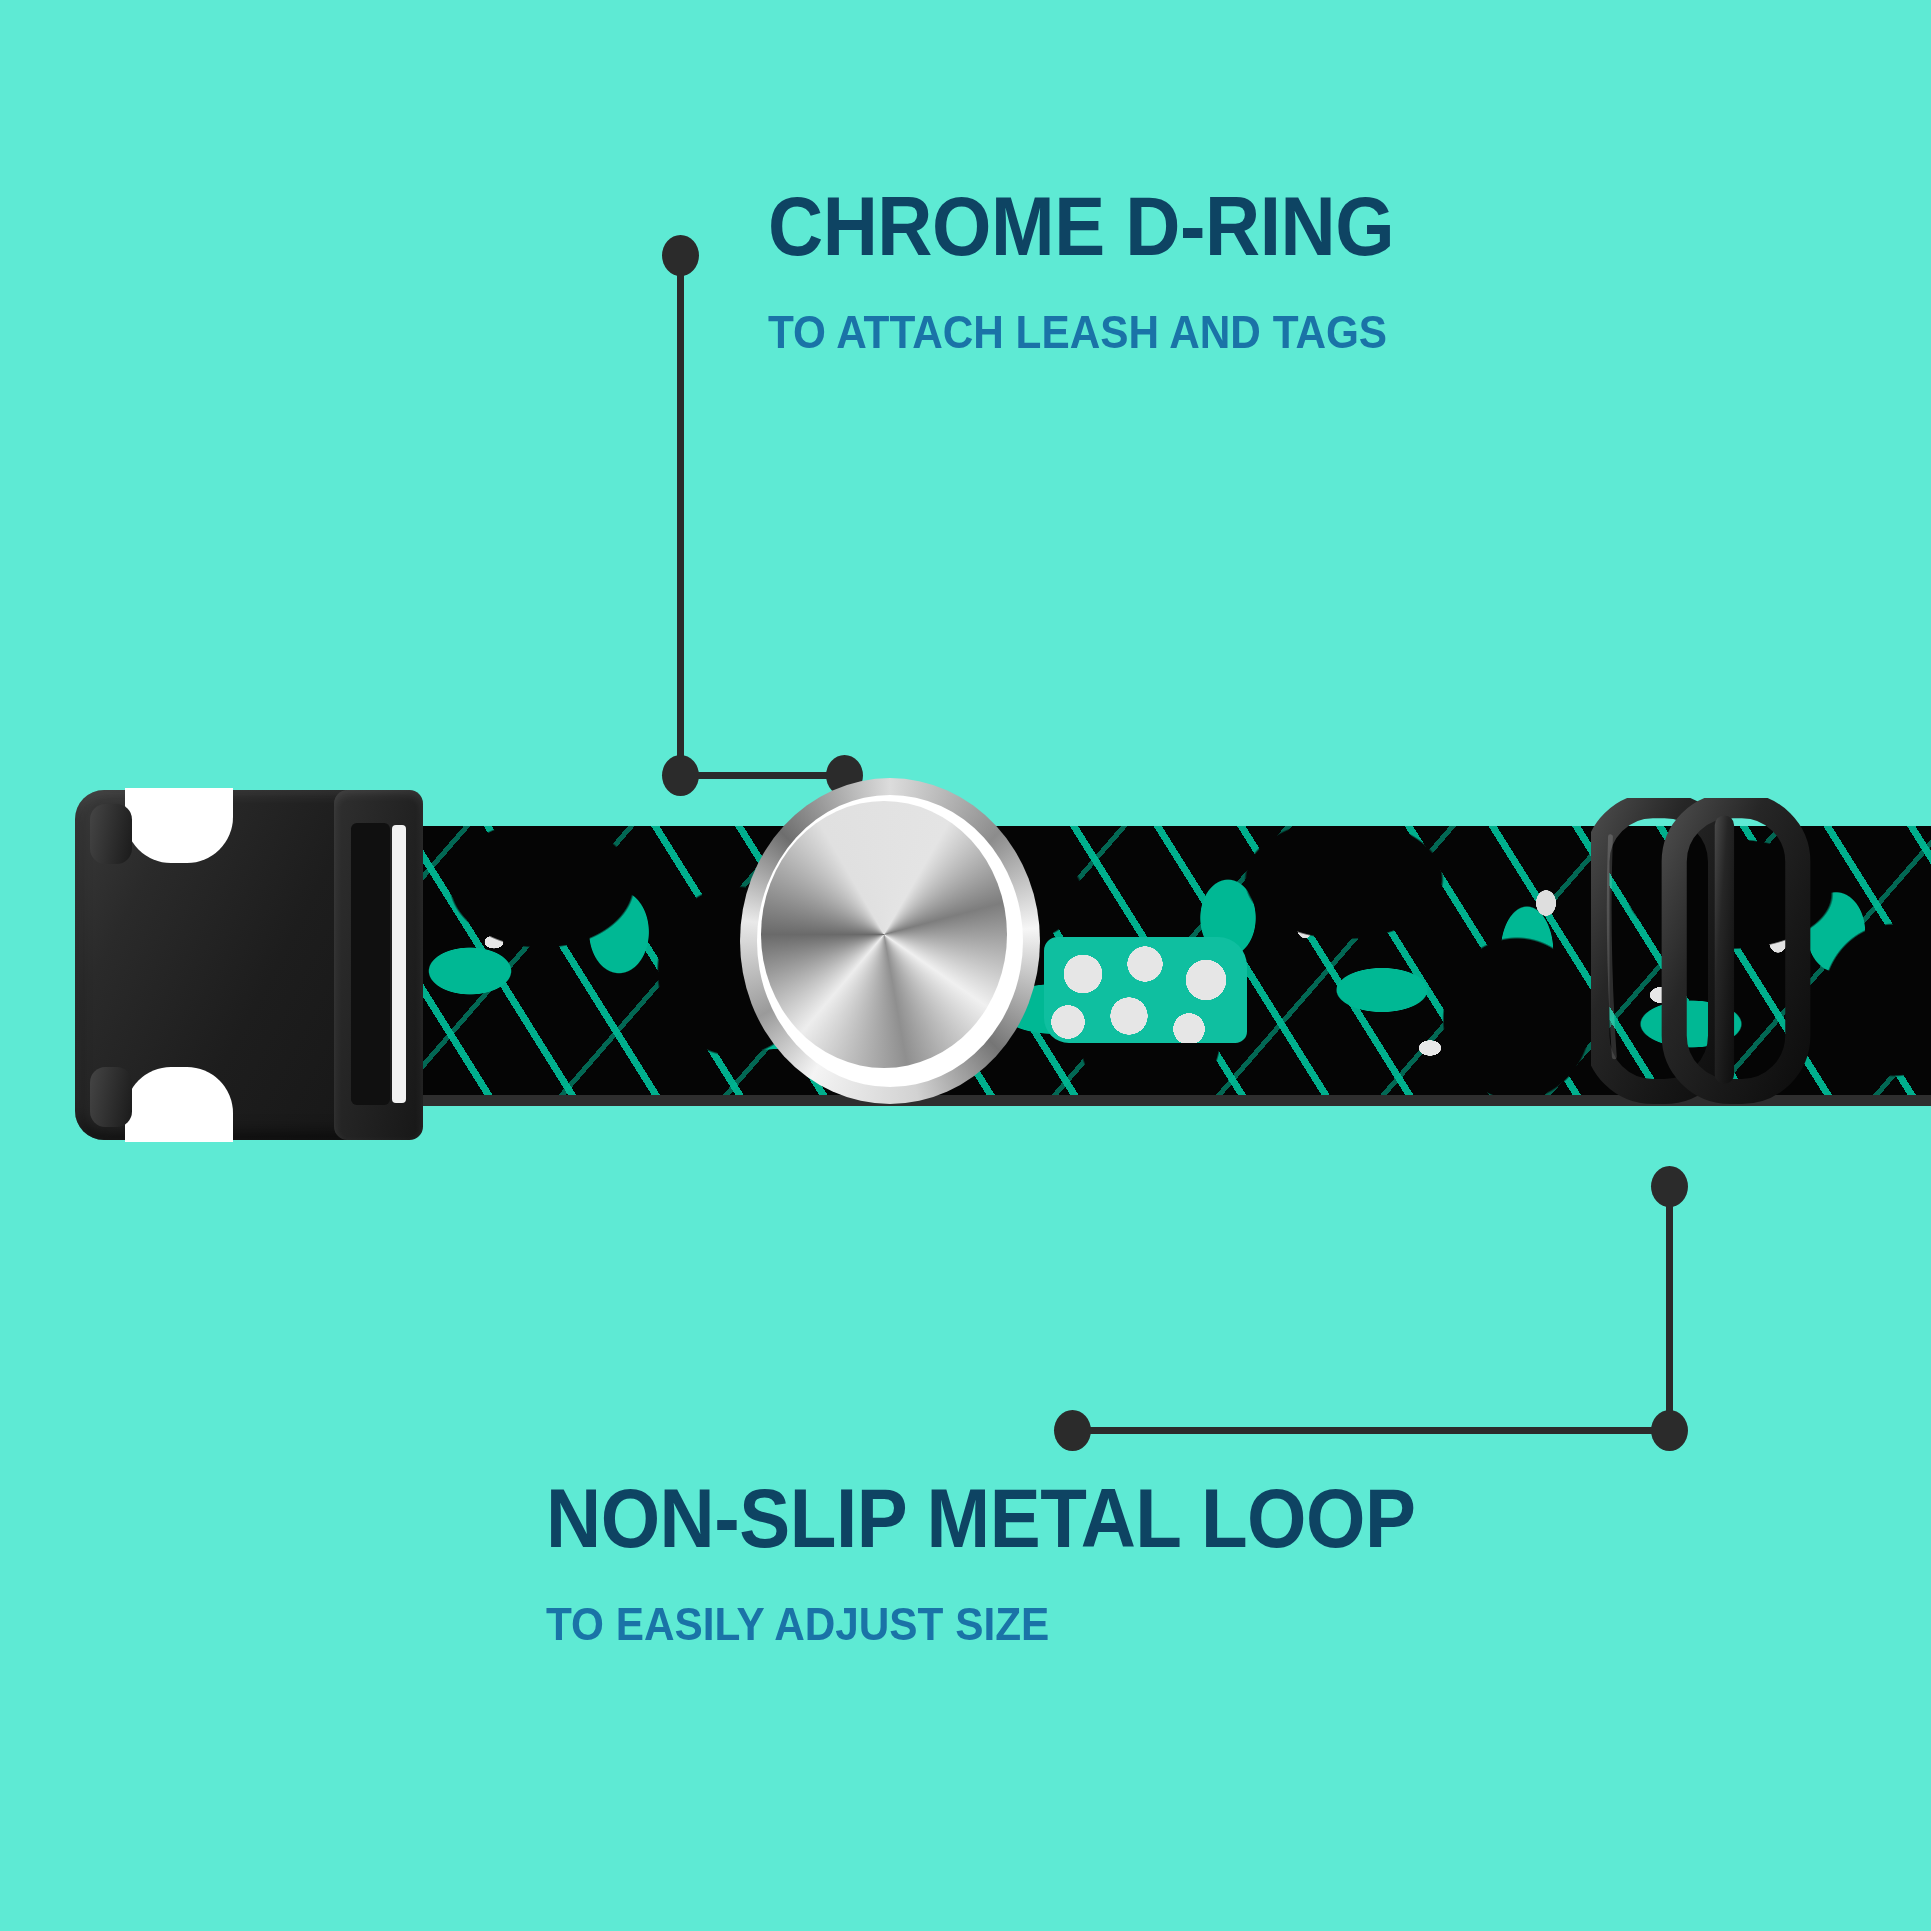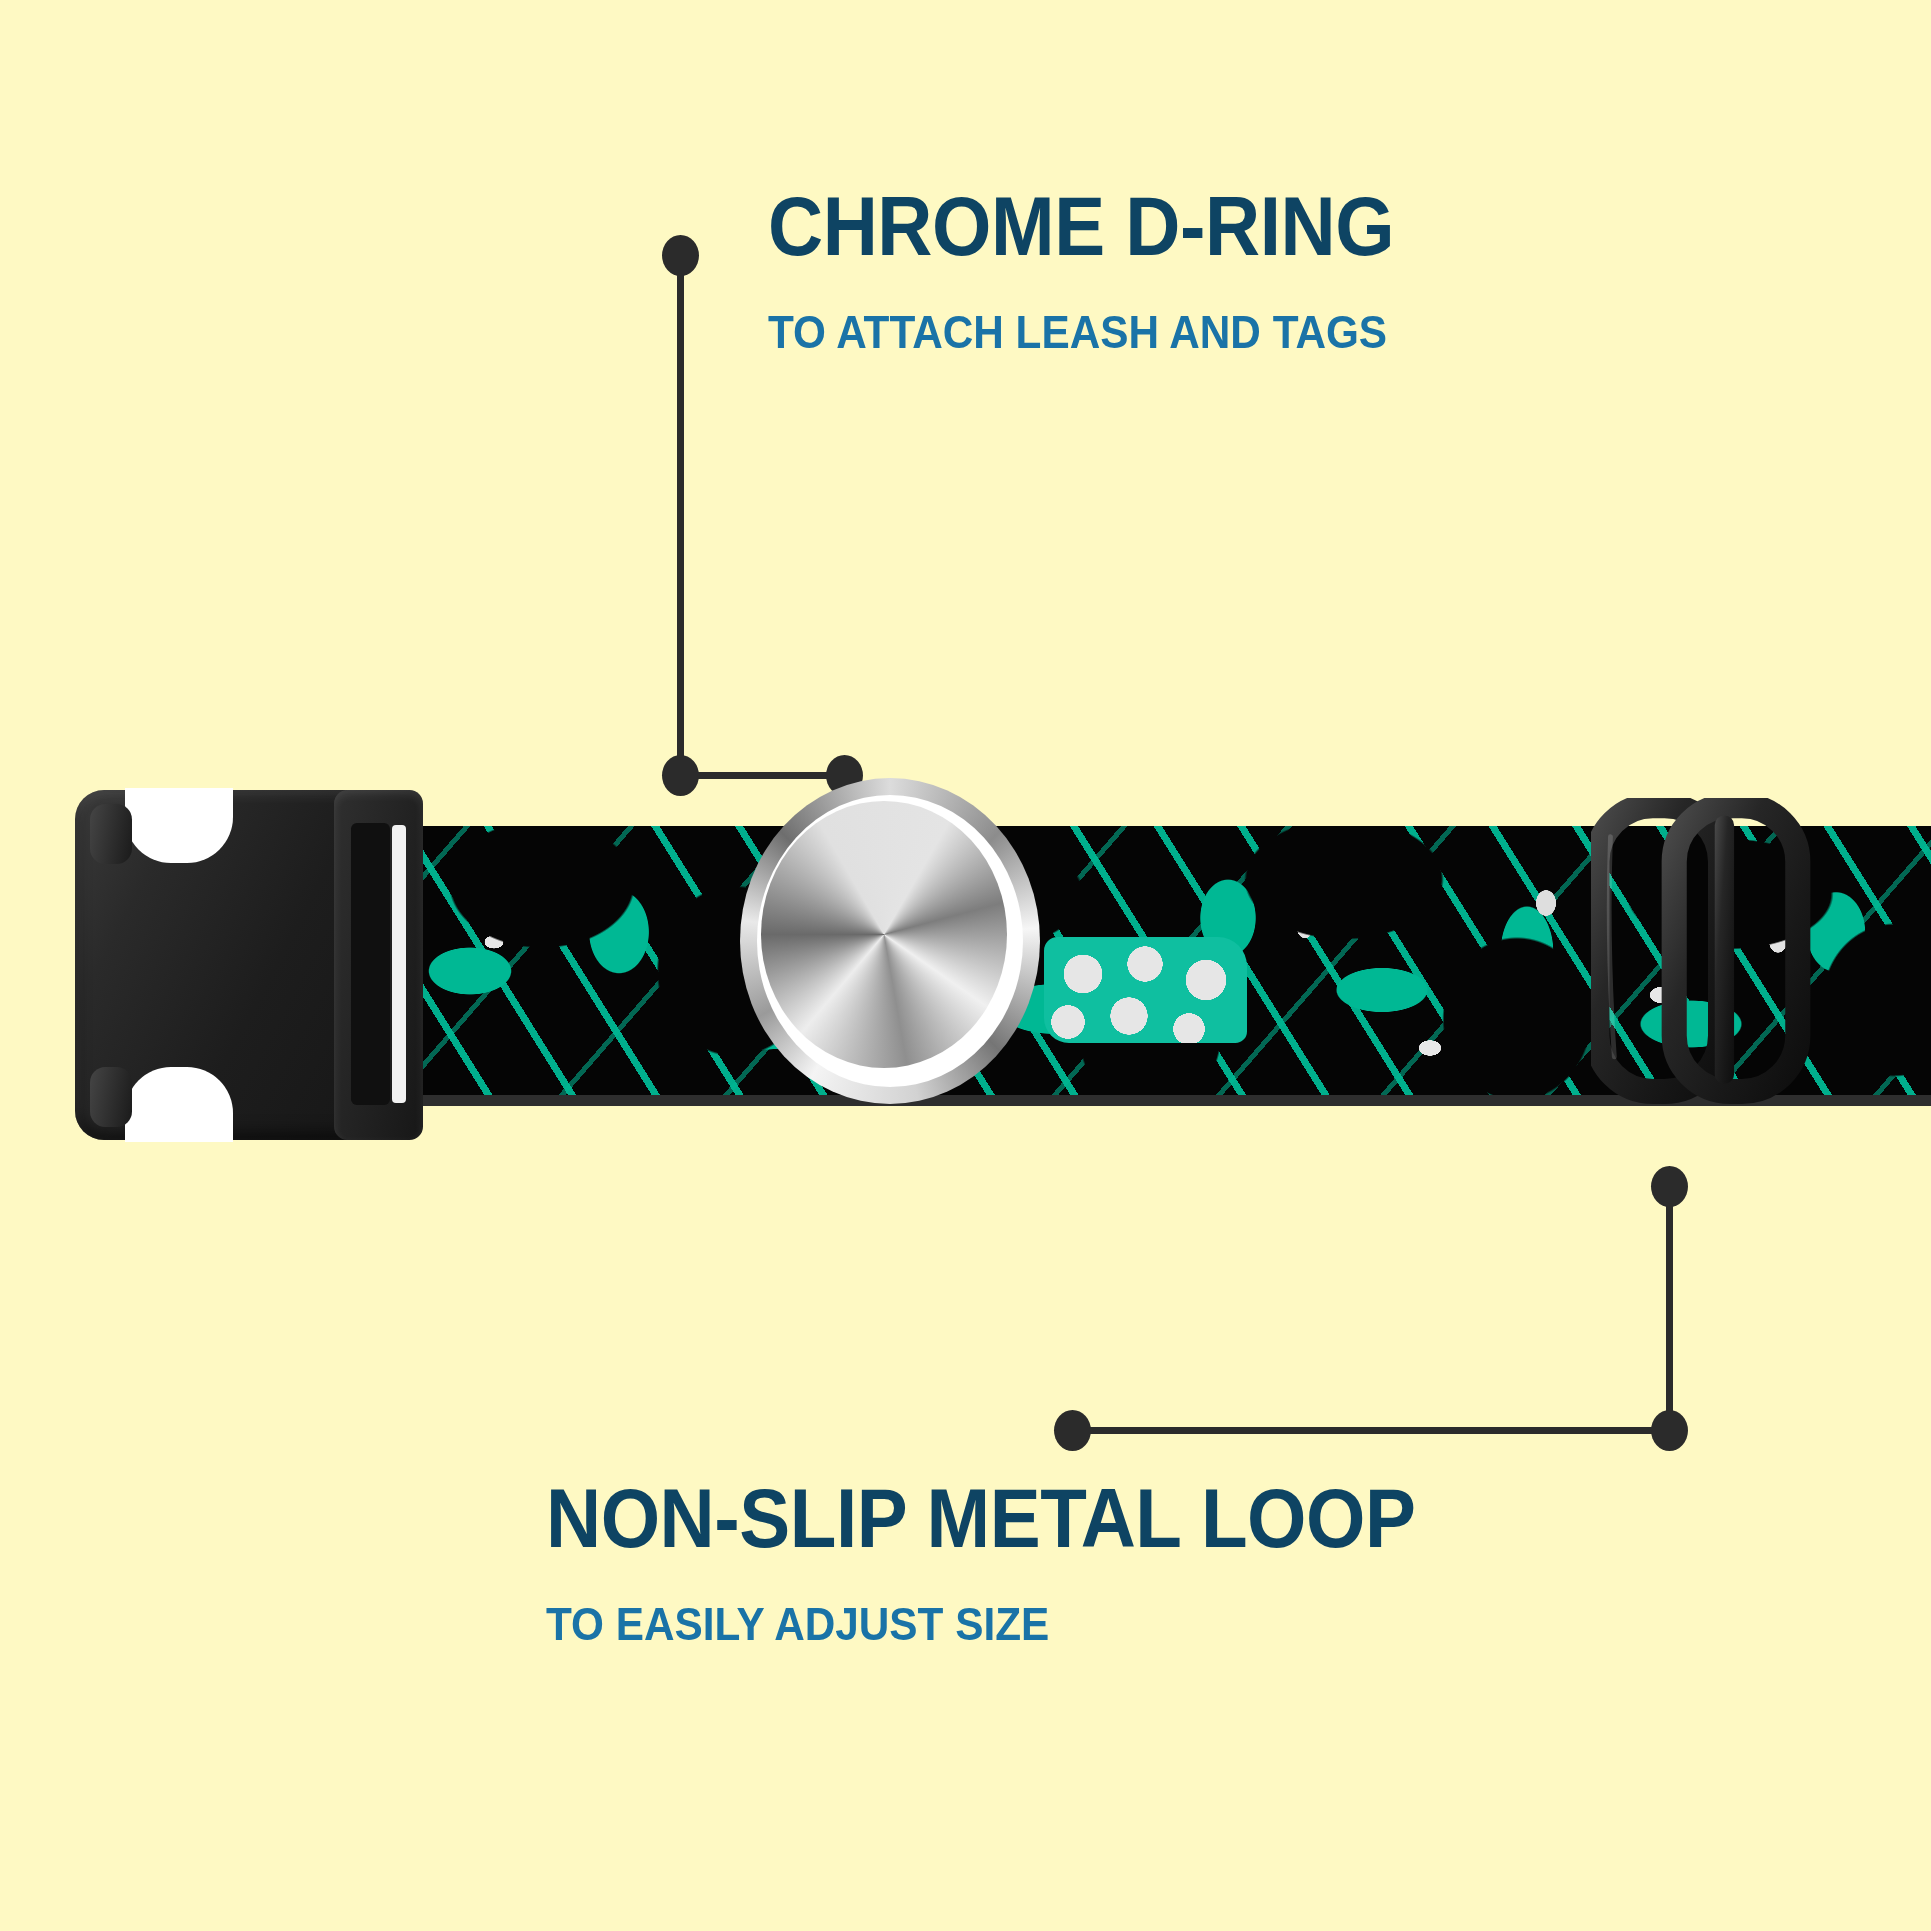--- a/index.html
+++ b/index.html
@@ -4,21 +4,21 @@
 <style>
   html, body {
     margin: 0;
     padding: 0;
     background: #ffffff;
   }
   #stage {
     position: relative;
     width: 1931px;
     height: 1931px;
-    background: #fef9c3;
+    background: #5eead4;
     overflow: hidden;
     font-family: "Liberation Sans", sans-serif;
   }
 
   
   .callout-title {
     position: absolute;
     color: #0e4463;
     font-weight: bold;
     font-size: 83px;

